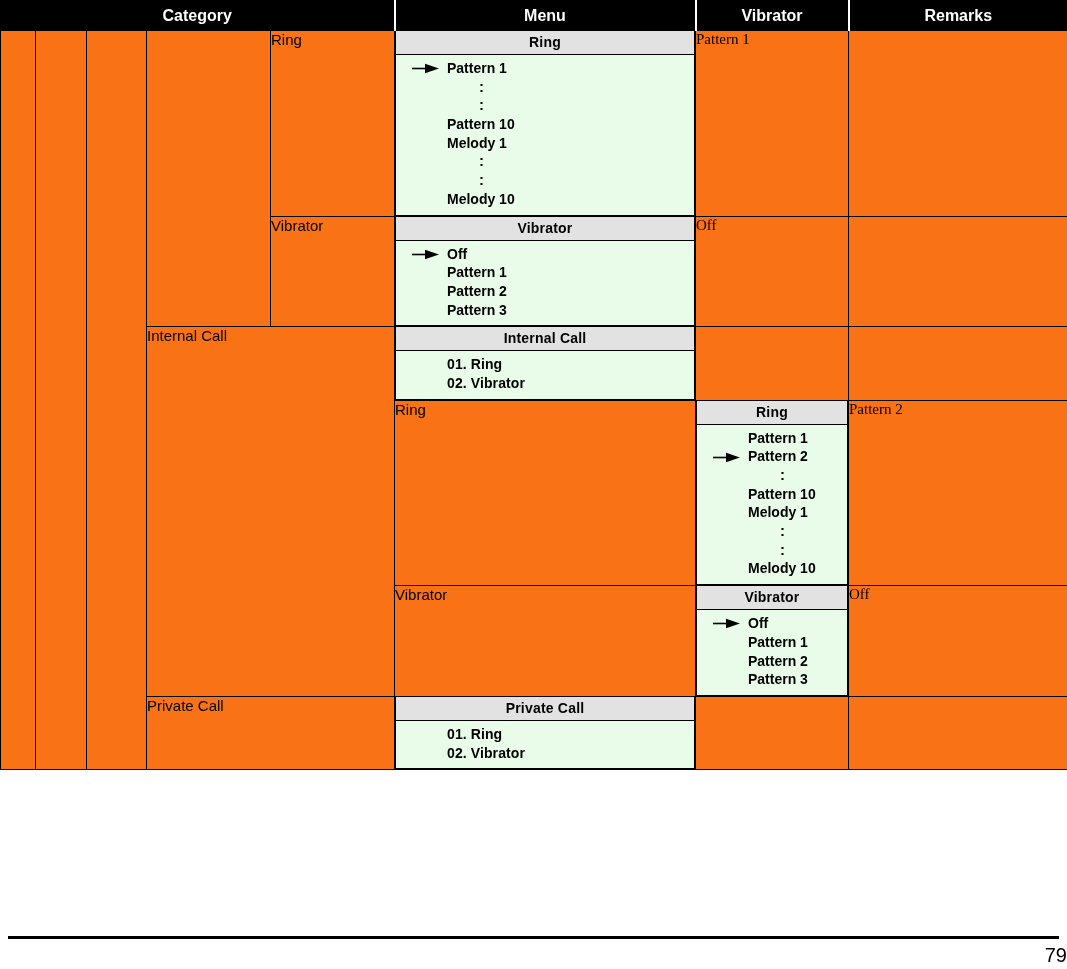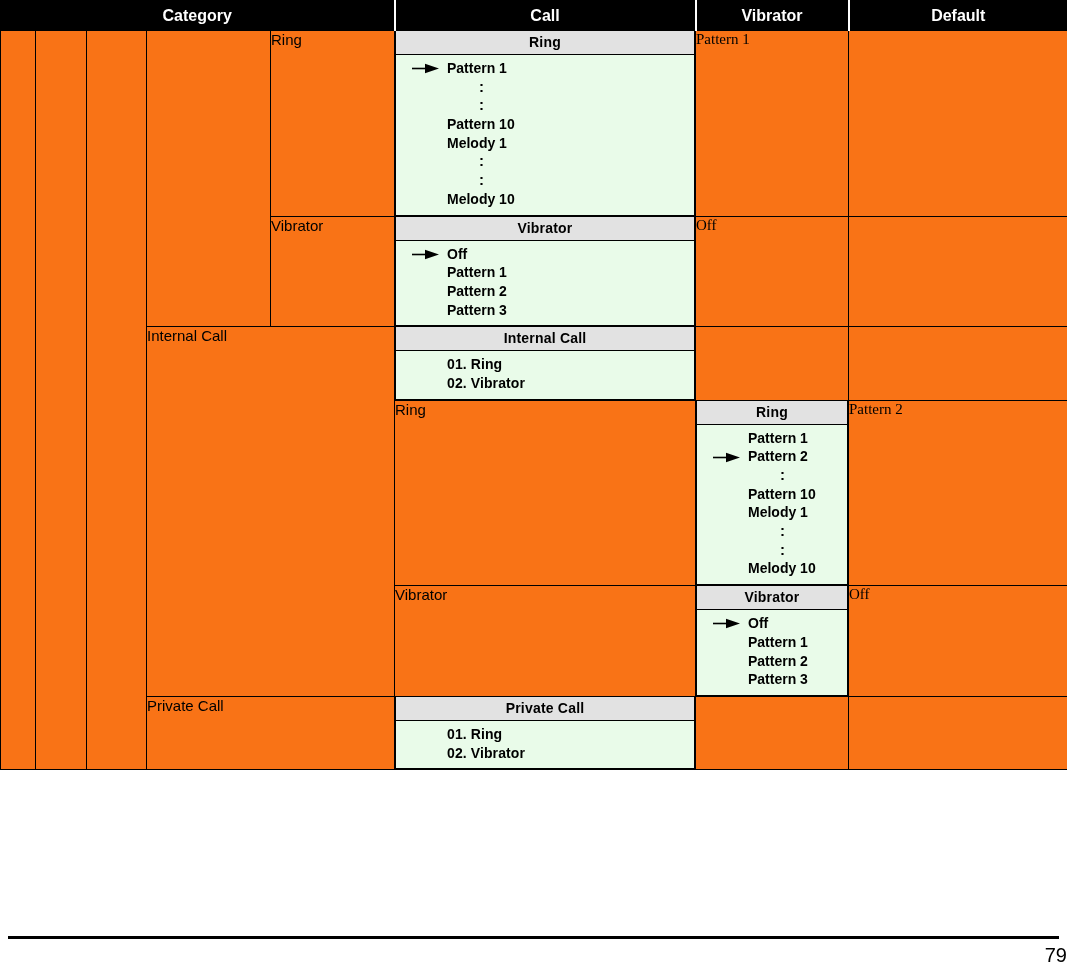--- a/index.html
+++ b/index.html
@@ -185,23 +185,23 @@
       <col style="width:124px">
       <col style="width:124px">
       <col style="width:301px">
       <col style="width:153px">
       <col style="width:219px">
     </colgroup>
 
     <thead>
       <tr>
         <th class="hdr-cat" colspan="5">Category</th>
-        <th class="hdr-menu">Call</th>
+        <th class="hdr-menu">Menu</th>
         <th class="hdr-def">Vibrator</th>
-        <th class="hdr-rem">Default</th>
+        <th class="hdr-rem">Remarks</th>
       </tr>
     </thead>
 
     <tbody id="tbody">
         <tr>
           <td class="spacer" rowspan="6"></td>
           <td class="spacer" rowspan="6"></td>
           <td class="spacer" rowspan="6"></td>
           <td class="catcell" rowspan="2"></td>
           <td class="subcell">Ring</td>

